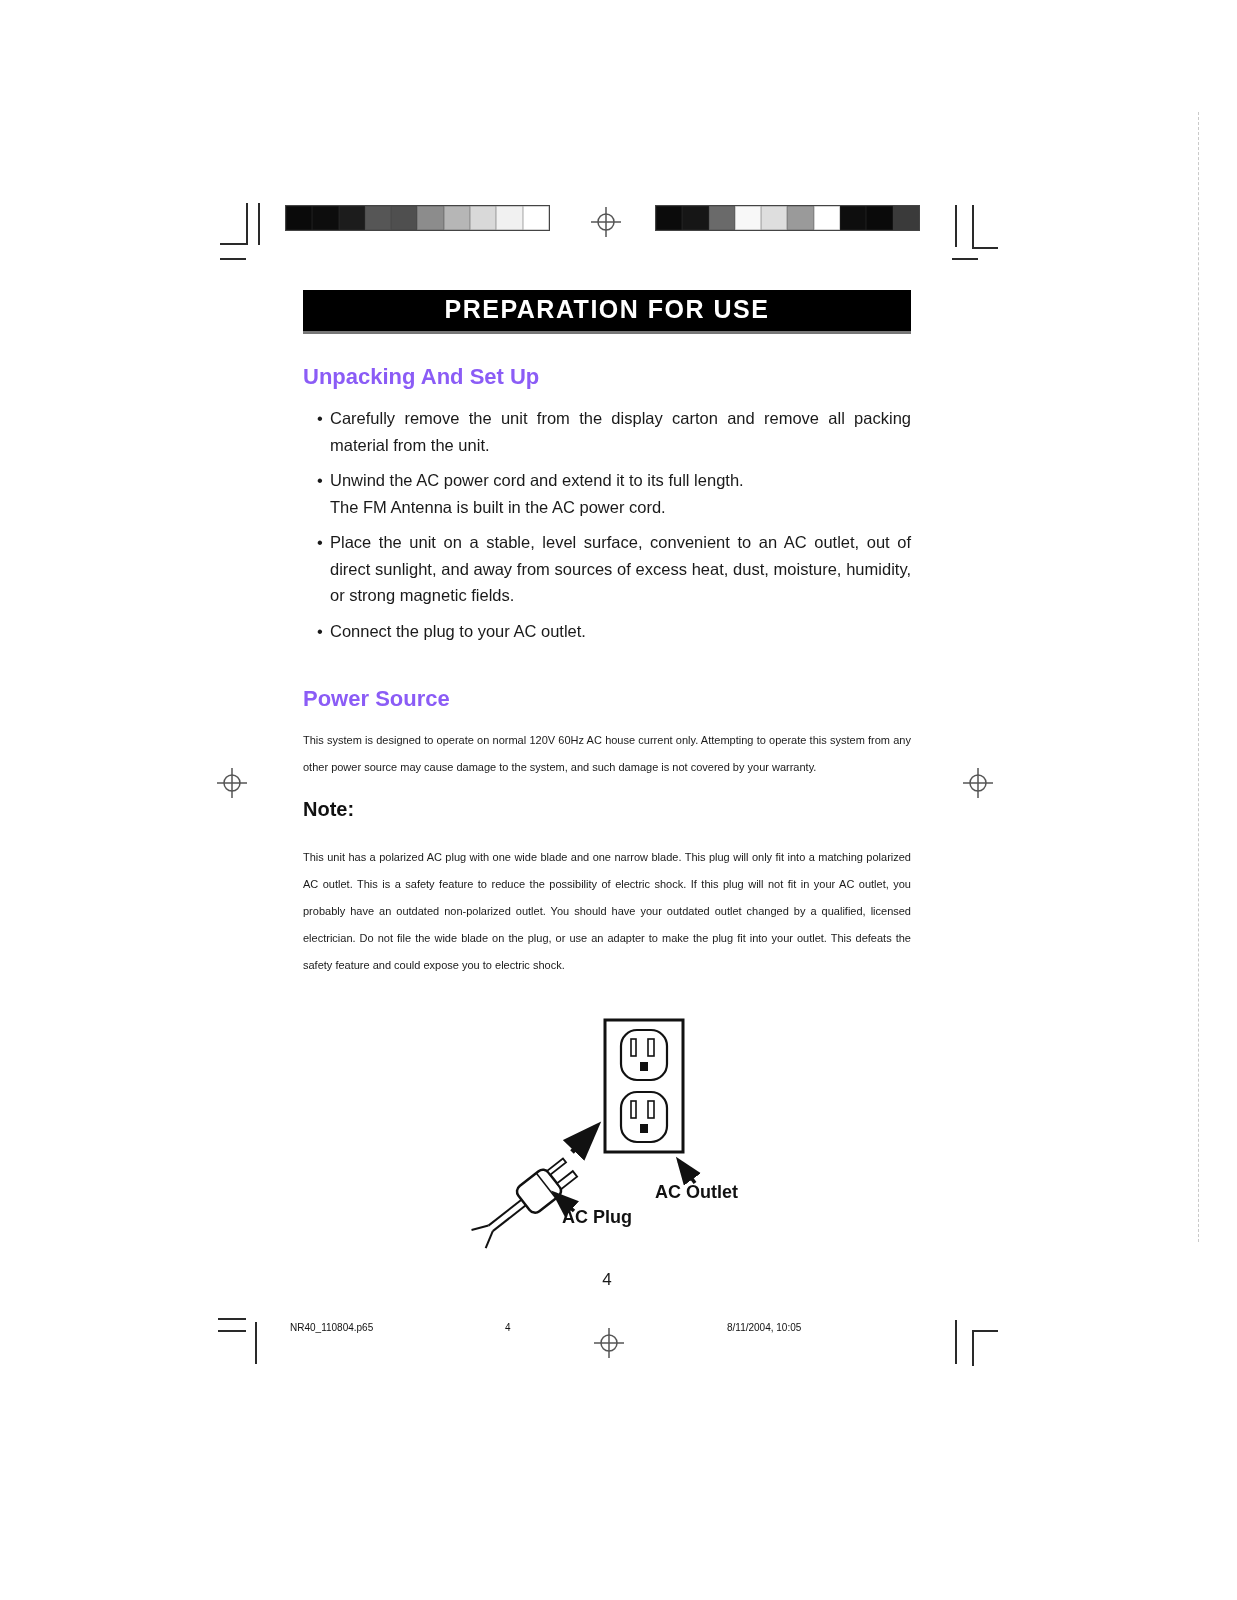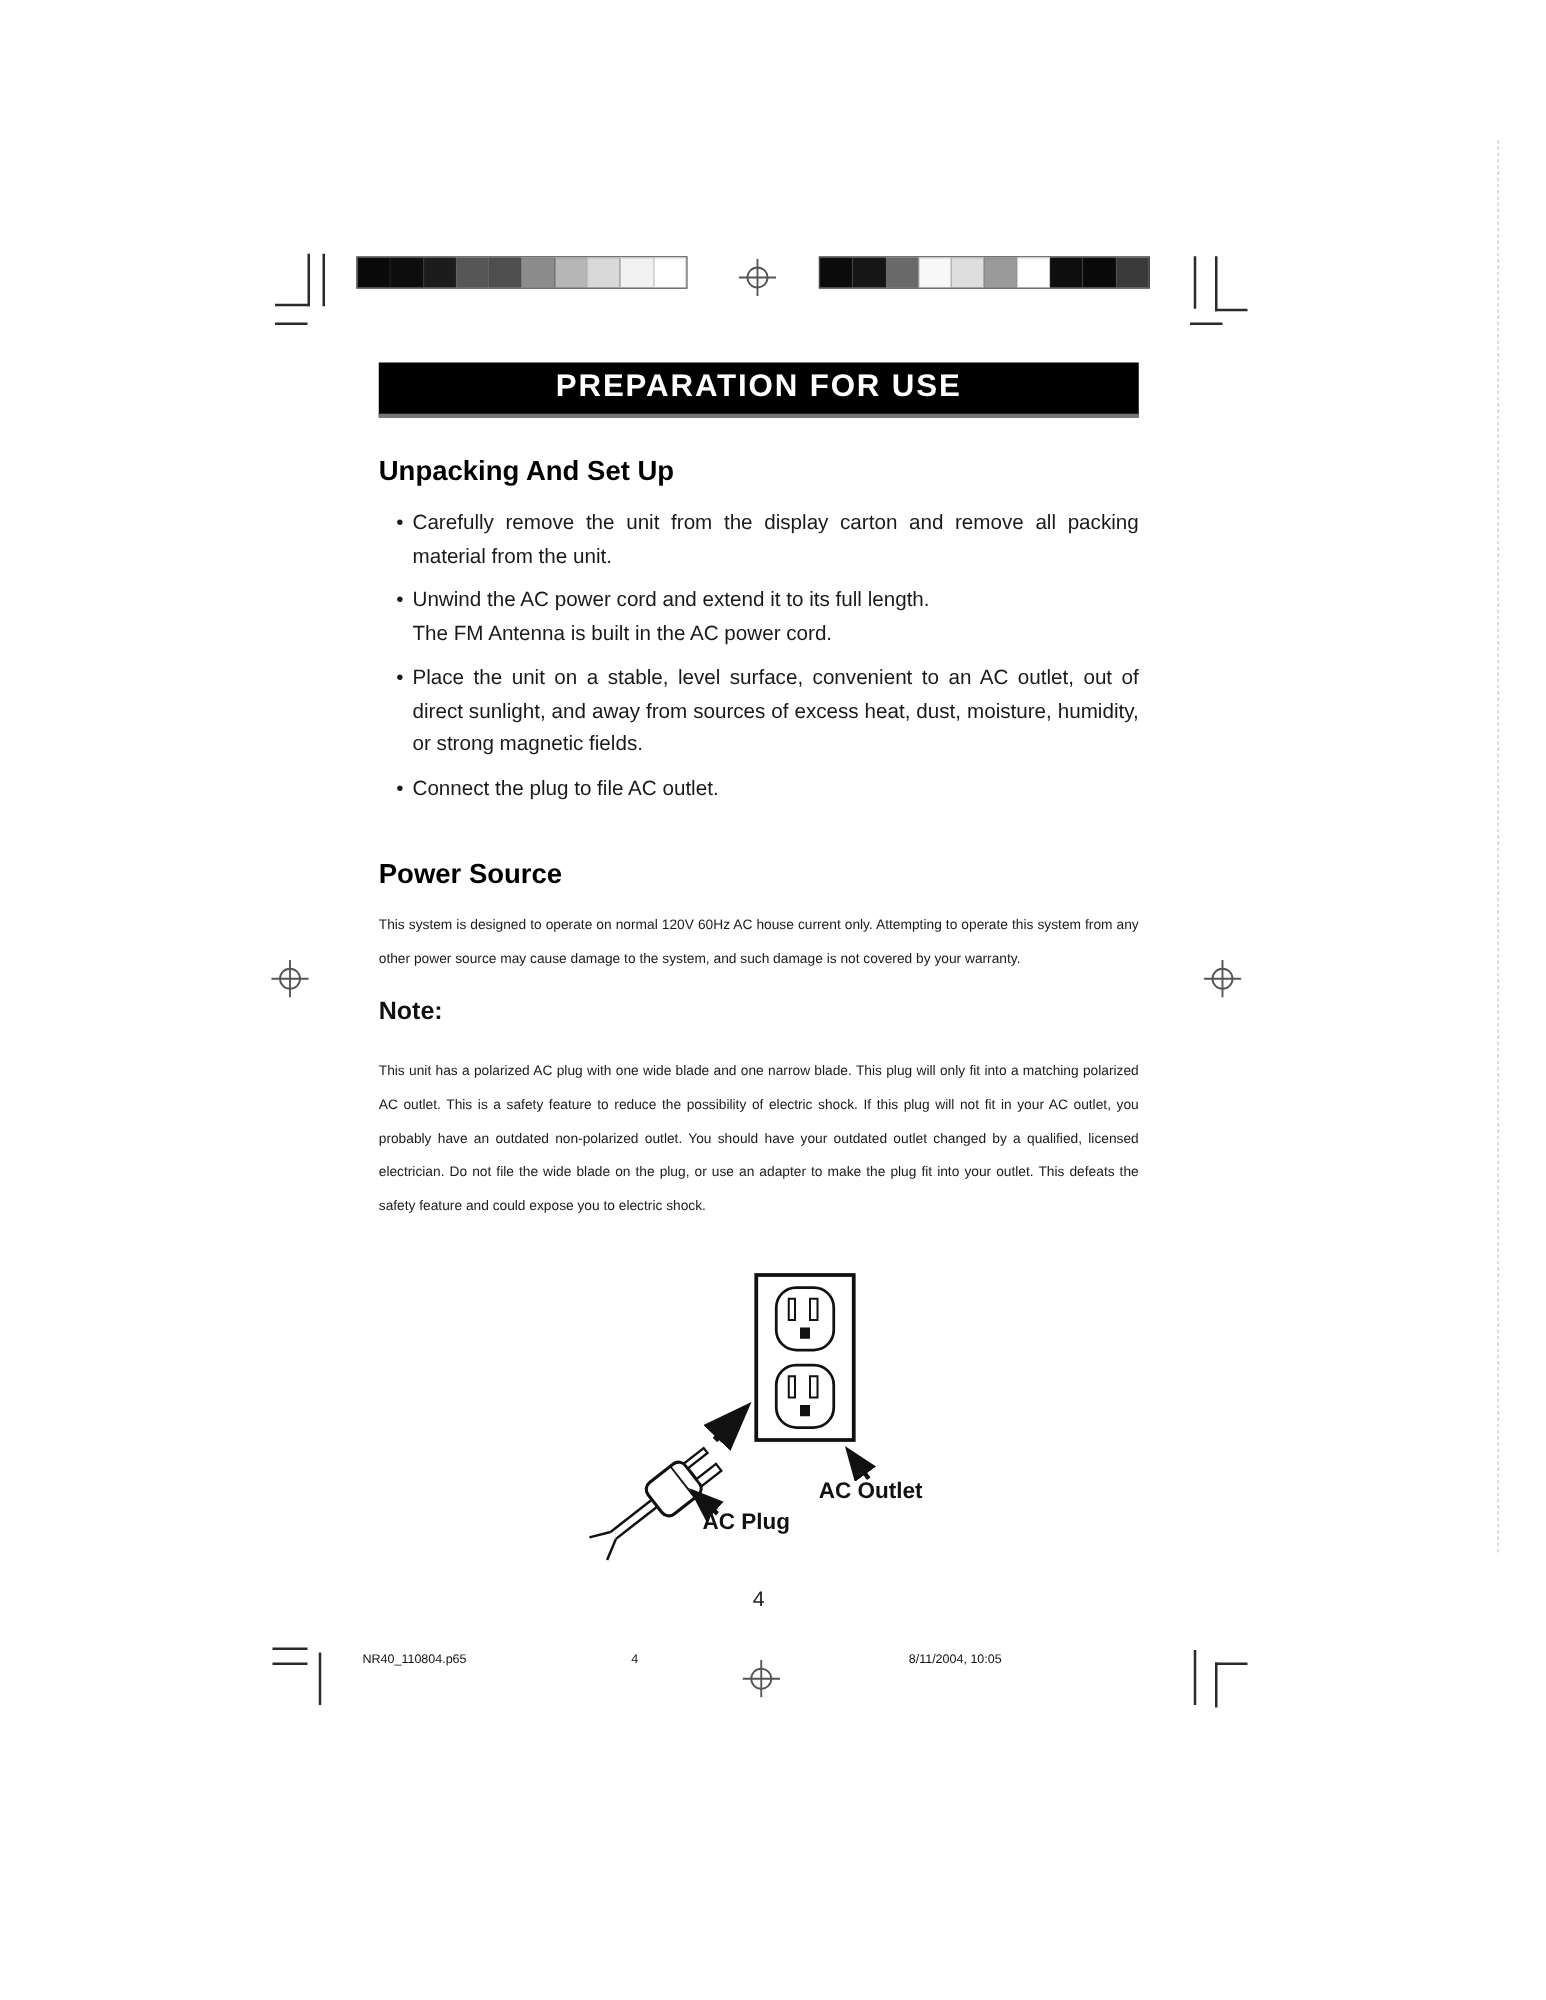--- a/index.html
+++ b/index.html
@@ -13,21 +13,21 @@
   .strip-right{left:655px;}
   .reg-mark{position:absolute;width:30px;height:30px;}
   .crop{position:absolute;background:#2a2a2a;}
   .crop-shape{position:absolute;box-sizing:border-box;border:0 solid #2a2a2a;}
   .dash-line{position:absolute;left:1198px;top:112px;height:1130px;border-left:1px dashed #c9c9c9;}
 
   
   .content{position:absolute;left:303px;top:290px;width:608px;}
   .title-bar{background:#000;color:#fff;text-align:center;font-size:25px;font-weight:bold;
              letter-spacing:1.5px;padding:5px 0 7px;border-bottom:3px solid #777;}
-  .h-section{font-size:22px;font-weight:bold;color:#000000;margin:30px 0 15px;}
+  .h-section{font-size:22px;font-weight:bold;color:#8b5cf6;margin:30px 0 15px;}
   .h-note{font-size:20px;font-weight:bold;color:#111;margin:17px 0 23px;}
   .bullets{list-style:none;margin:0 0 4px;padding:0;}
   .bullets li{display:flex;margin:0 0 9px;padding-left:14px;font-size:16.5px;line-height:26.5px;}
   .bullet-marker{width:13px;flex:none;}
   .bullet-text{flex:1;white-space:pre-line;text-align:justify;}
   .para{font-size:11px;line-height:27px;text-align:justify;margin:0 0 10px;}
 
   
   .figure{position:absolute;left:450px;top:1000px;width:420px;height:260px;}
 
@@ -121,21 +121,21 @@
         <span class="bullet-marker">•</span>
         <span class="bullet-text">Unwind the AC power cord and extend it to its full length.
 The FM Antenna is built in the AC power cord.</span>
       </li>
       <li>
         <span class="bullet-marker">•</span>
         <span class="bullet-text">Place the unit on a stable, level surface, convenient to an AC outlet, out of direct sunlight, and away from sources of excess heat, dust, moisture, humidity, or strong magnetic fields.</span>
       </li>
       <li>
         <span class="bullet-marker">•</span>
-        <span class="bullet-text">Connect the plug to file AC outlet.</span>
+        <span class="bullet-text">Connect the plug to your AC outlet.</span>
       </li>
     </ul>
 
     <div class="h-section" style="margin-top:42px;">Power Source</div>
     <p class="para">This system is designed to operate on normal 120V 60Hz AC house current only. Attempting to operate this system from any other power source may cause damage to the system, and such damage is not covered by your warranty.</p>
 
     <div class="h-note">Note:</div>
     <p class="para">This unit has a polarized AC plug with one wide blade and one narrow blade. This plug will only fit into a matching polarized AC outlet. This is a safety feature to reduce the possibility of electric shock. If this plug will not fit in your AC outlet, you probably have an outdated non-polarized outlet. You should have your outdated outlet changed by a qualified, licensed electrician. Do not file the wide blade on the plug, or use an adapter to make the plug fit into your outlet. This defeats the safety feature and could expose you to electric shock.</p>
 
   </div>

